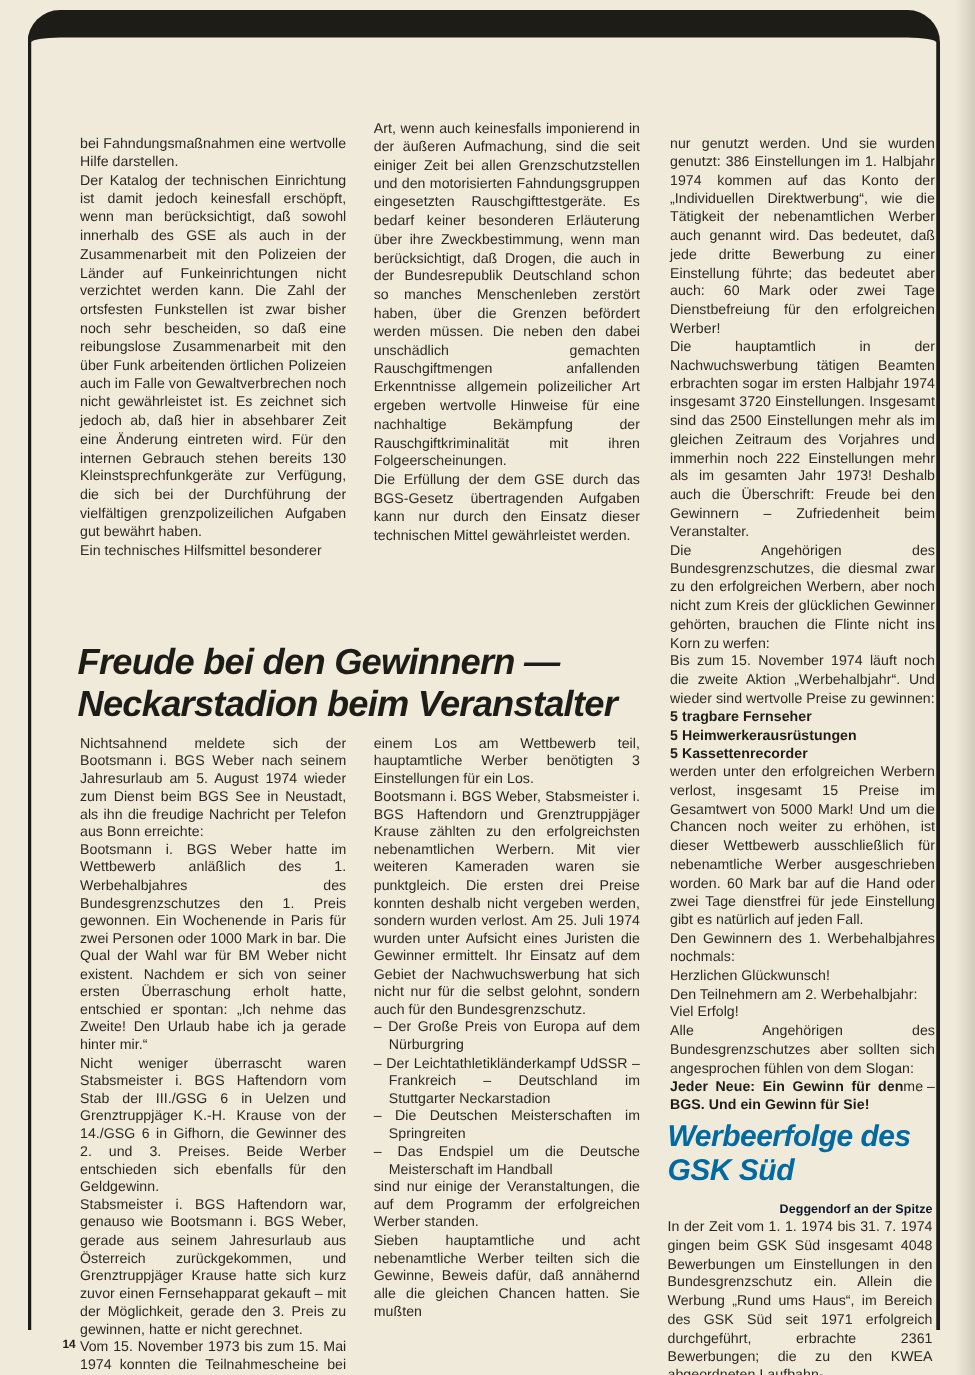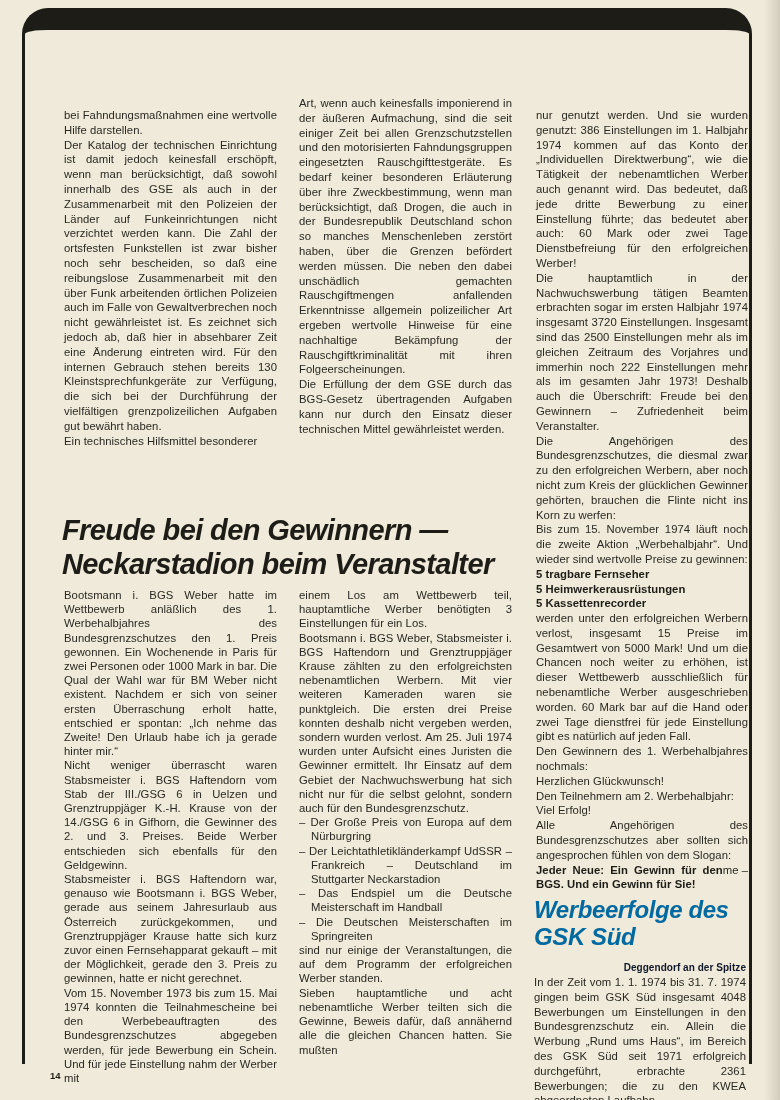--- a/index.html
+++ b/index.html
@@ -96,33 +96,34 @@
     <p>Alle Angehörigen des Bundesgrenzschutzes aber sollten sich angesprochen fühlen von dem Slogan:</p>
     <p class="bold slogan"><span class="sig">me –</span><span>Jeder Neue: Ein Gewinn für den BGS. Und ein Gewinn für Sie!</span></p>
   </section>
 
   <h1 class="headline">
     <span>Freude bei den Gewinnern —</span><br>
     <span>Neckarstadion beim Veranstalter</span>
   </h1>
 
   <section class="col tight" style="left:64px;top:588px;width:213px;">
+    <p>Nichtsahnend meldete sich der Bootsmann i. BGS Weber nach seinem Jahresurlaub am 5. August 1974 wieder zum Dienst beim BGS See in Neustadt, als ihn die freudige Nachricht per Telefon aus Bonn erreichte:</p>
     <p>Bootsmann i. BGS Weber hatte im Wettbewerb anläßlich des 1. Werbehalbjahres des Bundesgrenzschutzes den 1. Preis gewonnen. Ein Wochenende in Paris für zwei Personen oder 1000 Mark in bar. Die Qual der Wahl war für BM Weber nicht existent. Nachdem er sich von seiner ersten Überraschung erholt hatte, entschied er spontan: „Ich nehme das Zweite! Den Urlaub habe ich ja gerade hinter mir.“</p>
     <p>Nicht weniger überrascht waren Stabsmeister i. BGS Haftendorn vom Stab der III./GSG 6 in Uelzen und Grenztruppjäger K.-H. Krause von der 14./GSG 6 in Gifhorn, die Gewinner des 2. und 3. Preises. Beide Werber entschieden sich ebenfalls für den Geldgewinn.</p>
     <p>Stabsmeister i. BGS Haftendorn war, genauso wie Bootsmann i. BGS Weber, gerade aus seinem Jahresurlaub aus Österreich zurückgekommen, und Grenztruppjäger Krause hatte sich kurz zuvor einen Fernsehapparat gekauft – mit der Möglichkeit, gerade den 3. Preis zu gewinnen, hatte er nicht gerechnet.</p>
     <p>Vom 15. November 1973 bis zum 15. Mai 1974 konnten die Teilnahmescheine bei den Werbebeauftragten des Bundesgrenzschutzes abgegeben werden, für jede Bewerbung ein Schein. Und für jede Einstellung nahm der Werber mit</p>
   </section>
 
   <section class="col tight" style="left:299px;top:588px;width:213px;">
     <p>einem Los am Wettbewerb teil, hauptamtliche Werber benötigten 3 Einstellungen für ein Los.</p>
     <p>Bootsmann i. BGS Weber, Stabsmeister i. BGS Haftendorn und Grenztruppjäger Krause zählten zu den erfolgreichsten nebenamtlichen Werbern. Mit vier weiteren Kameraden waren sie punktgleich. Die ersten drei Preise konnten deshalb nicht vergeben werden, sondern wurden verlost. Am 25. Juli 1974 wurden unter Aufsicht eines Juristen die Gewinner ermittelt. Ihr Einsatz auf dem Gebiet der Nachwuchswerbung hat sich nicht nur für die selbst gelohnt, sondern auch für den Bundesgrenzschutz.</p>
     <p class="li">– Der Große Preis von Europa auf dem Nürburgring</p>
     <p class="li">– Der Leichtathletikländerkampf UdSSR – Frankreich – Deutschland im Stuttgarter Neckarstadion</p>
+    <p class="li">– Die Deutschen Meisterschaften im Springreiten</p>
     <p class="li">– Das Endspiel um die Deutsche Meisterschaft im Handball</p>
-    <p class="li">– Die Deutschen Meisterschaften im Springreiten</p>
     <p>sind nur einige der Veranstaltungen, die auf dem Programm der erfolgreichen Werber standen.</p>
     <p>Sieben hauptamtliche und acht nebenamtliche Werber teilten sich die Gewinne, Beweis dafür, daß annähernd alle die gleichen Chancen hatten. Sie mußten</p>
   </section>
 
   <section class="col" style="left:534px;top:896px;width:212px;">
     <h2 class="gsk-head">
       <span>Werbeerfolge des</span><br>
       <span>GSK Süd</span>
     </h2>
     <p class="subhead">Deggendorf an der Spitze</p>

